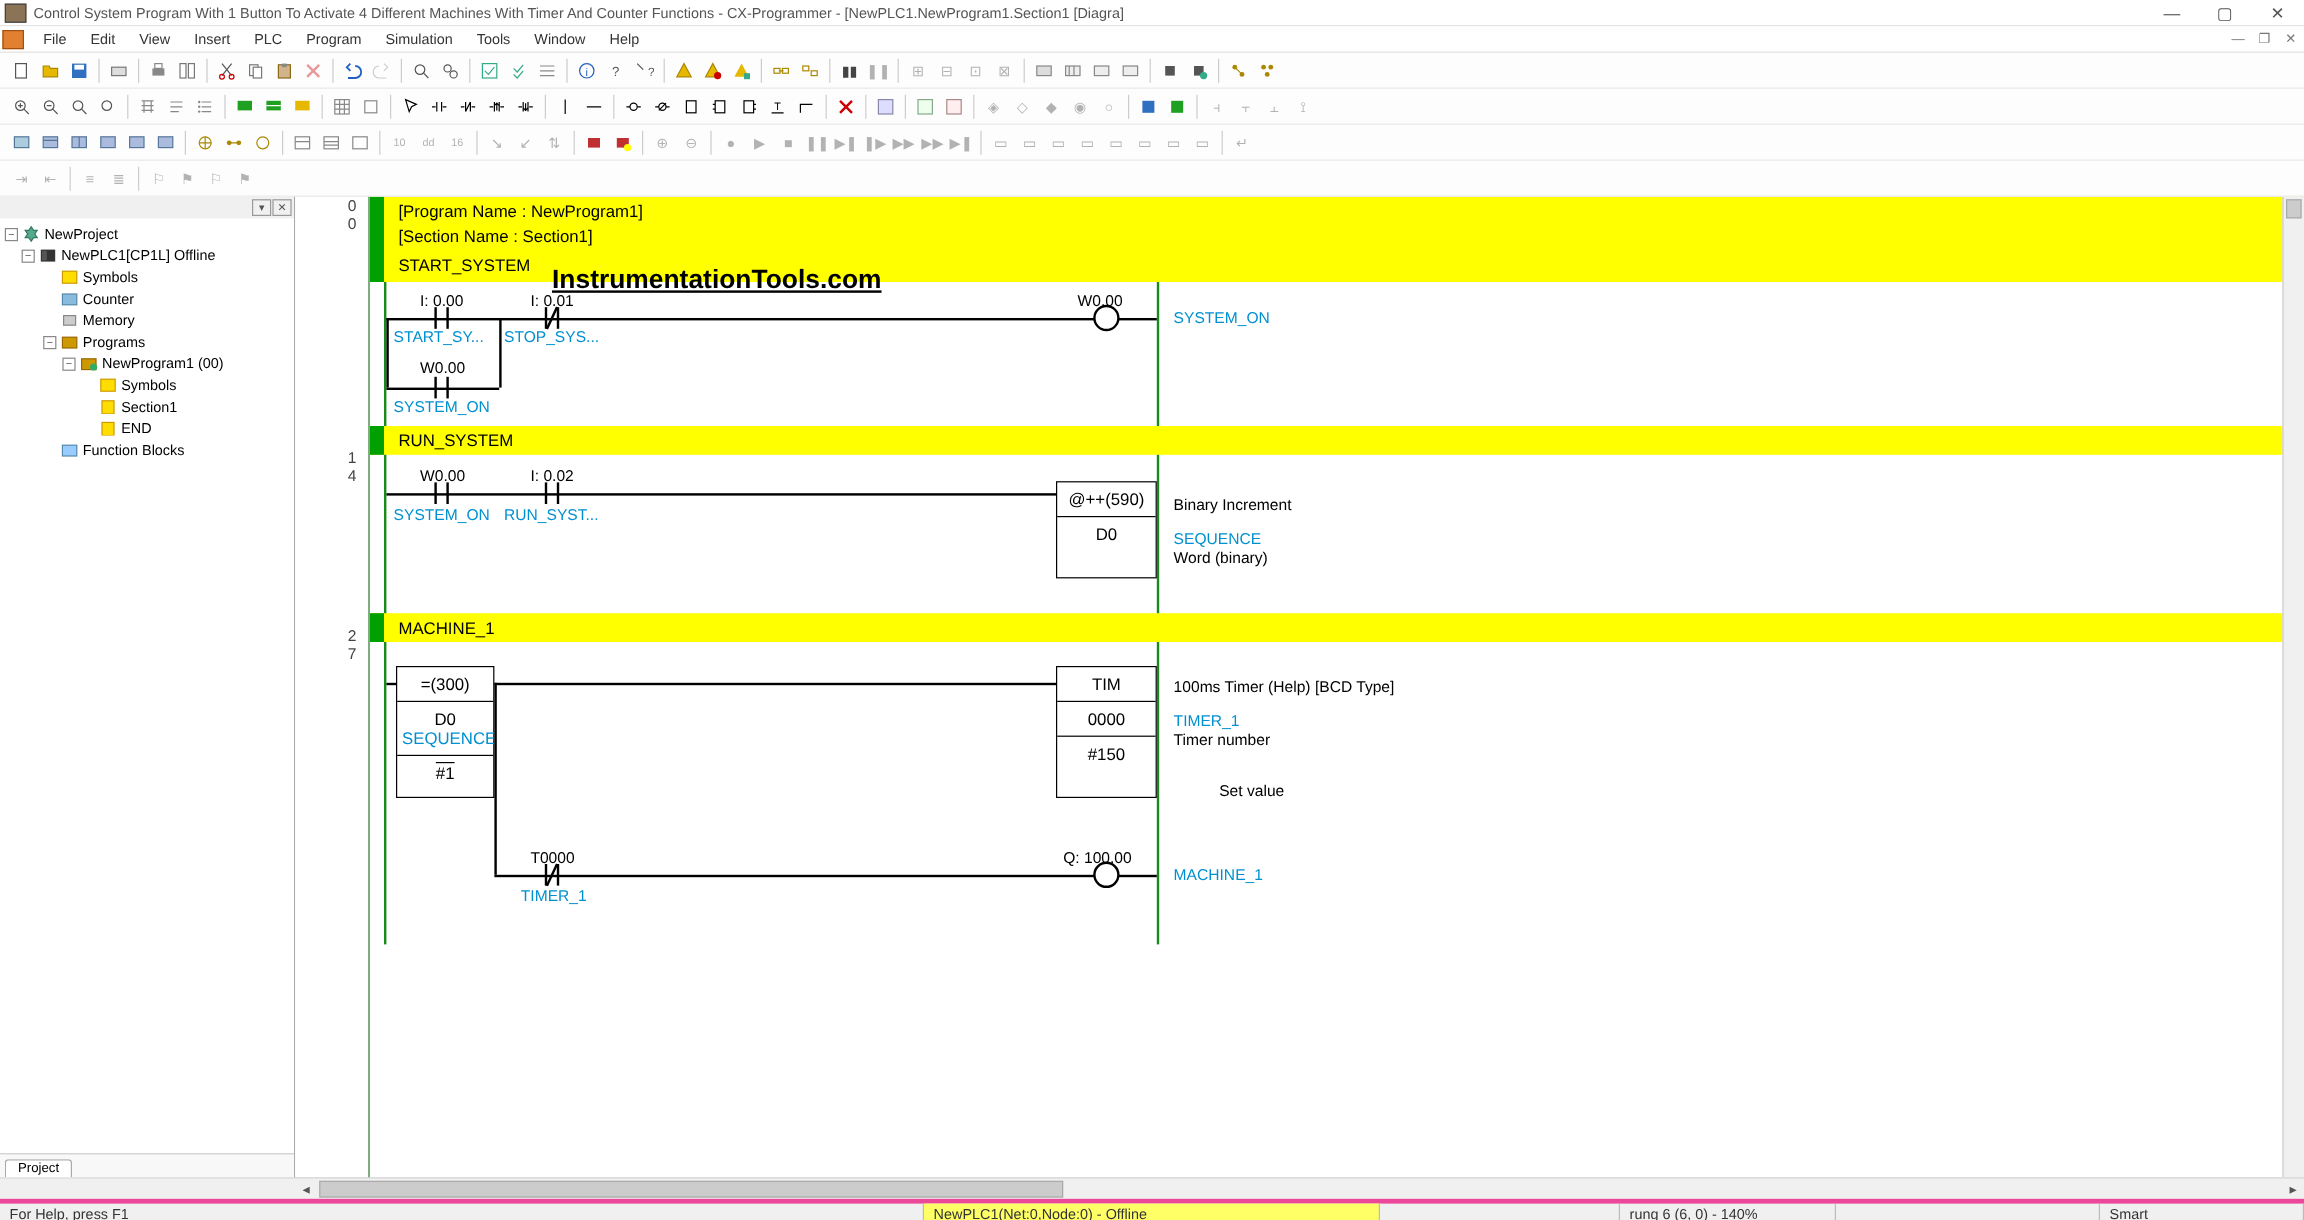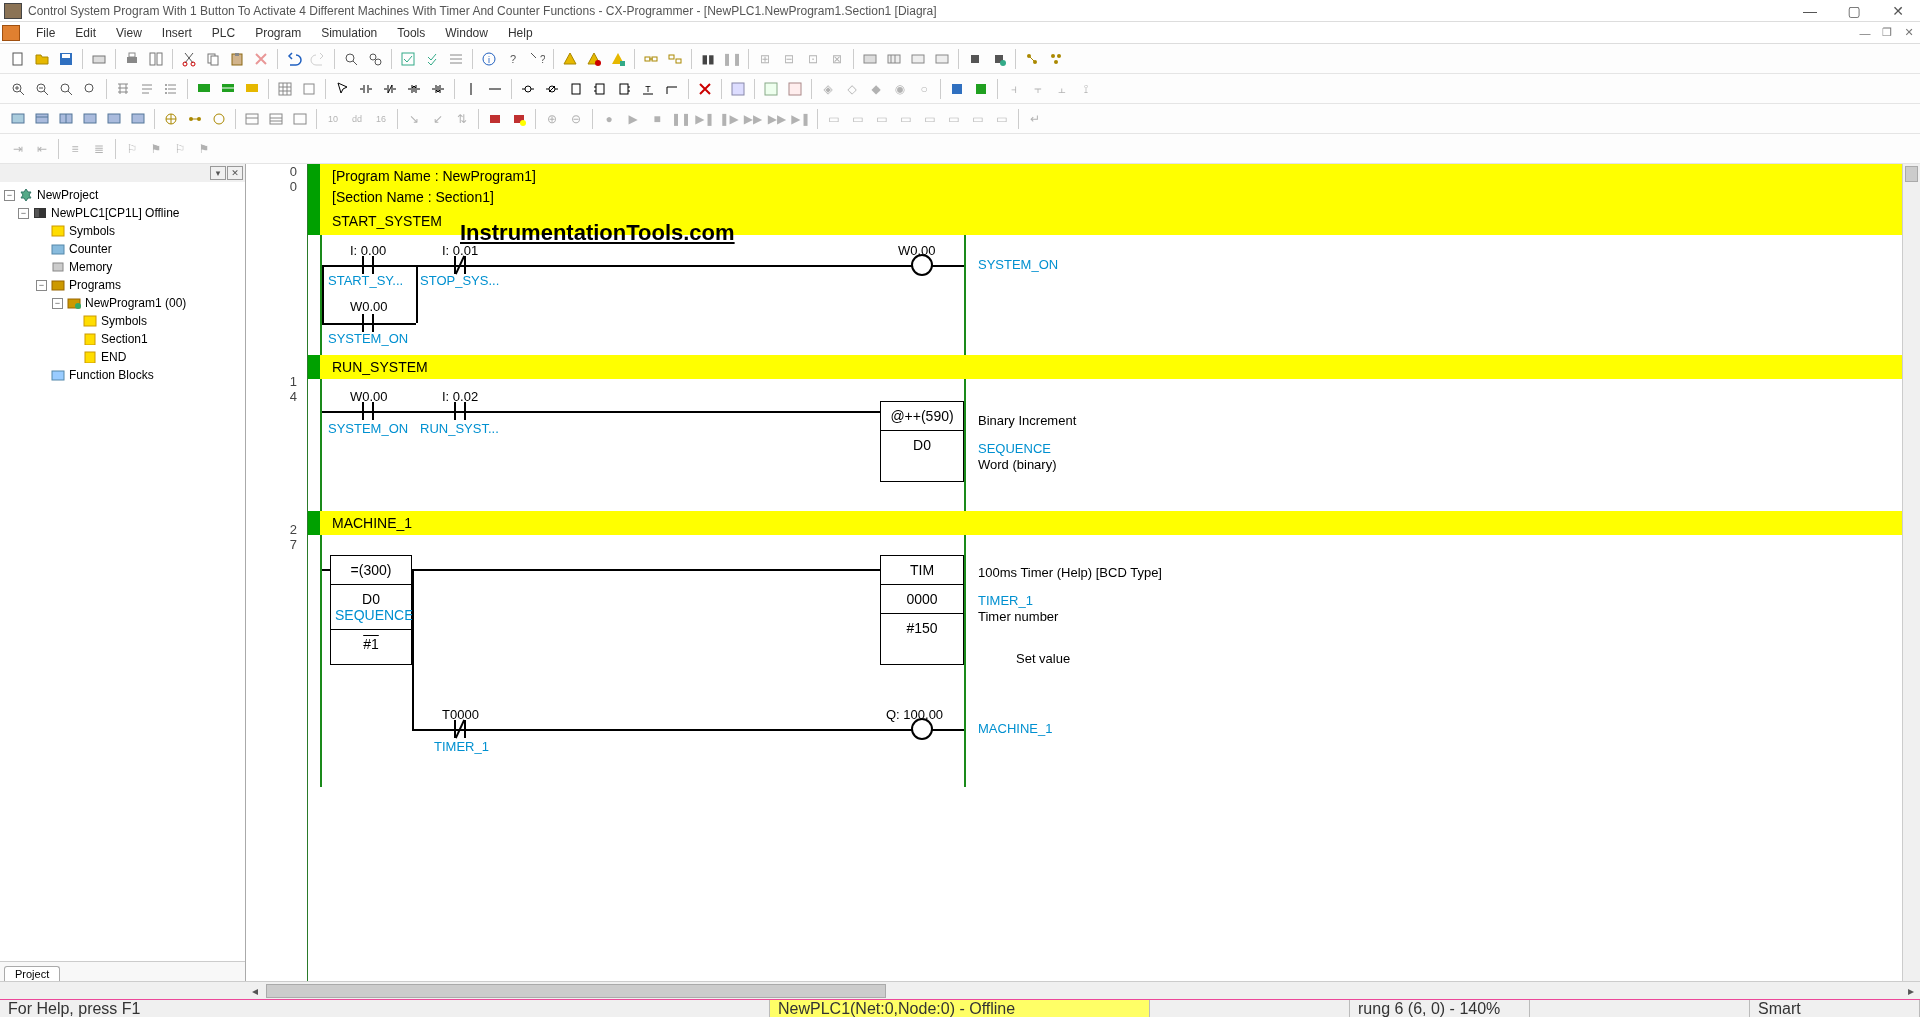--- a/index.html
+++ b/index.html
@@ -71,21 +71,21 @@
 .fb-cell { border-bottom:1.5px solid #000; text-align:center; padding:6px 4px; font-size:14px; }
 .fb-cell:last-child { border-bottom:none; }
 .scroll-v { position:absolute; right:0; top:0; width:18px; bottom:0; background:#f0f0f0; border-left:1px solid #ccc; }
 .scroll-v .thumb { position:absolute; left:2px; right:2px; top:2px; height:16px; background:#ccc; border:1px solid #aaa; }
 .scroll-h-area { height:18px; background:#f0f0f0; border-top:1px solid #ccc; display:flex; align-items:center; }
 .scroll-h-area .arrow { width:18px; text-align:center; color:#555; }
 .scroll-h-track { flex:1; position:relative; height:18px; }
 .scroll-h-track .thumb { position:absolute; top:2px; bottom:2px; left:2px; width:620px; background:#ccc; border:1px solid #aaa; }
 
 
-.status-bar { height:18px; background:#f0f0f0; border-top:1px solid #ec4899; display:flex; align-items:center; font-size:16px; color:#333; }
+.status-bar { height:18px; background:#f0f0f0; border-top:4px solid #ec4899; display:flex; align-items:center; font-size:12px; color:#333; }
 .status-cell { padding:0 8px; border-right:1px solid #bbb; height:100%; line-height:18px; }
 .status-cell.offline { background:#ffff66; }
 
 
 .ic-yellow { fill:#e6b800; } .ic-blue { fill:#3070c0; } .ic-green { fill:#20a020; } .ic-red { fill:#c03030; }
 </style>
 </head>
 <body>
 
 <div class="title-bar">

